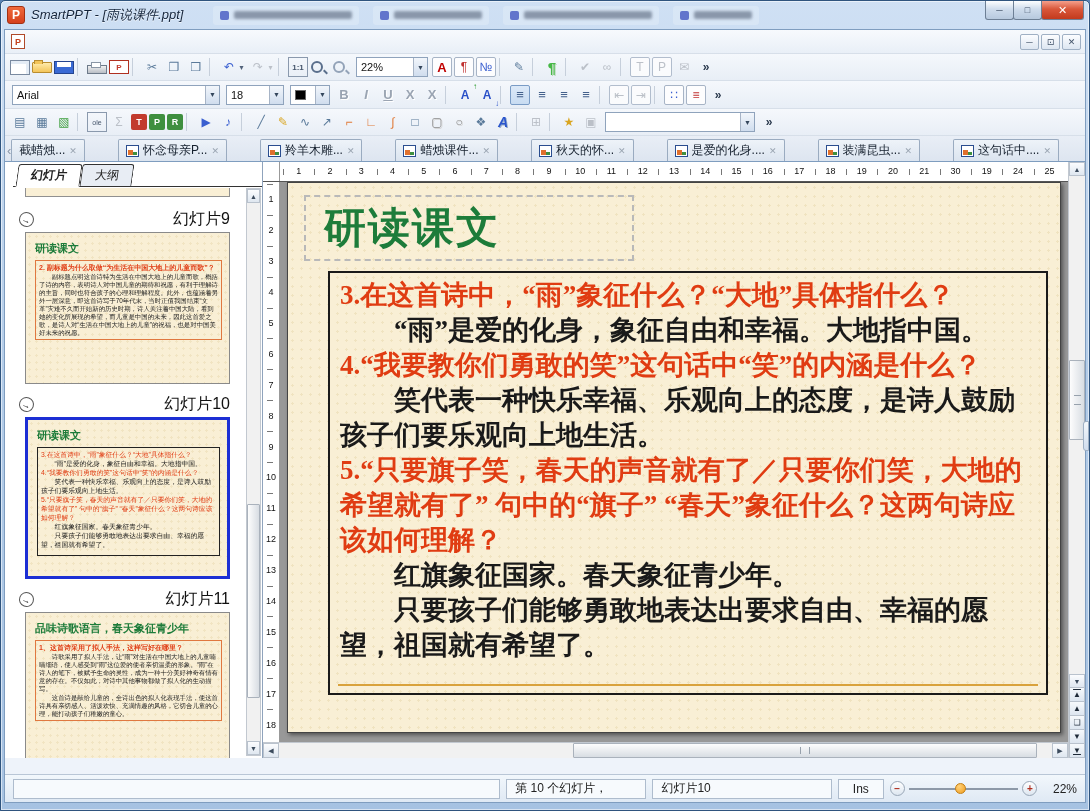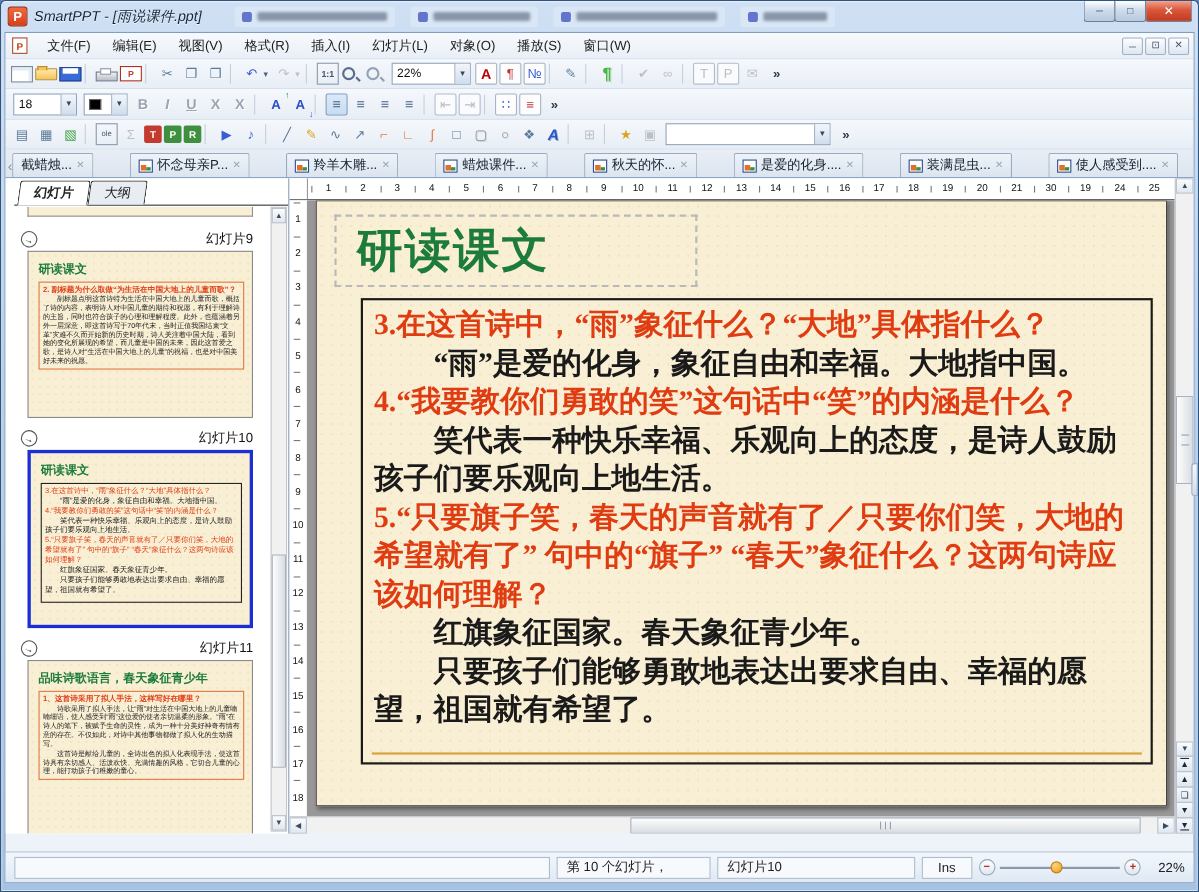--- a/index.html
+++ b/index.html
@@ -80,21 +80,21 @@
   
   .content{flex:1;display:flex;overflow:hidden;background:#eef3fa;}
   .sidebar{width:258px;flex:none;background:#fff;border-right:1px solid #8fa3bc;position:relative;padding:2px 0 0 8px;overflow:hidden;}
   .side-tabs{height:23px;border-bottom:1px solid #333;display:flex;align-items:flex-end;padding-left:4px;}
   .stab{font-size:12px;padding:2px 13px;border:1px solid #333;border-bottom:none;border-radius:3px 3px 0 0;background:#e8edf4;color:#222;transform:skewX(-8deg);}
   .stab.active{background:#fff;font-weight:bold;margin-bottom:-1px;border-bottom:1px solid #fff;}
   .thumbs{position:absolute;top:26px;bottom:0;left:8px;right:18px;overflow:hidden;}
   .thumb-cut{height:9px;border:1px solid #909090;border-top:none;margin:0 14px 12px 12px;background:#f9efd5;}
   .thead{display:flex;align-items:center;margin:2px 14px 2px 6px;}
   .expand{width:15px;height:15px;border:1px solid #555;border-radius:50%;display:flex;align-items:center;justify-content:center;font-size:9px;color:#333;transform:rotate(20deg);}
-  .tlabel{margin-left:auto;font-size:12px;color:#111;}
+  .tlabel{margin-left:auto;font-size:16px;color:#111;}
   .tbox{margin:0 14px 10px 12px;background:#f9efd5;border:1px solid #8a8a8a;padding:8px 7px 4px 9px;overflow:hidden;position:relative;background-image:radial-gradient(#f1e4c2 1px,transparent 1.3px);background-size:7px 7px;}
   .tbox.sel{border:3px solid #1c2fd4;}
   .ttitle{color:#1d7c3a;font-weight:bold;font-size:11px;font-family:"Liberation Serif","DejaVu Serif",serif;}
   .qbox{border:1px solid #e07840;margin-top:4px;padding:2px 3px;}
   .qtext{color:#e04018;font-weight:bold;font-size:7px;line-height:9px;}
   .btext{color:#222;font-size:6.4px;line-height:8px;text-indent:2em;margin-top:1px;}
   .t10box{border:1px solid #222;margin-top:4px;padding:2px 3px 6px;position:relative;}
   .t10box .para{font-size:6.8px;line-height:9px;}
   .t10box .para.ind{text-indent:2em;}
   .side-scroll{position:absolute;top:26px;bottom:2px;right:1px;width:15px;background:#f1f1f1;border:1px solid #c2c8d0;display:flex;flex-direction:column;}
@@ -176,32 +176,20 @@
     <div class="winbtns">
       <span class="wb">─</span>
       <span class="wb">□</span>
       <span class="wb close">✕</span>
     </div>
   </div>
 
   <div class="client">
     <div class="menubar">
       <span class="docico">P</span>
-      <div class="menu-items">
-
-      <span class="mi">文件(F)</span>
-          <span class="mi">编辑(E)</span>
-          <span class="mi">视图(V)</span>
-          <span class="mi">格式(R)</span>
-          <span class="mi">插入(I)</span>
-          <span class="mi">幻灯片(L)</span>
-          <span class="mi">对象(O)</span>
-          <span class="mi">播放(S)</span>
-          <span class="mi">窗口(W)</span>
-        </div>
       <div class="mdibtns">
         <span class="mdib">─</span>
         <span class="mdib">⊡</span>
         <span class="mdib">✕</span>
       </div>
     </div>
 
     <div class="tb tb1">
       <div class="icons">
 
@@ -243,20 +231,24 @@
           <span class="tbi dis">∞</span>
           <span class="tbi sep"></span>
           <span class="tbi boxed dis">T</span>
           <span class="tbi boxed dis">P</span>
           <span class="tbi dis">✉</span>
           <span class="tbi ov">»</span>
         </div>
     </div>
 
     <div class="tb tb2">
+      <div class="combo" style="width:208px">
+        <span>Arial</span>
+        <span class="arrow">▼</span>
+      </div>
       <div class="combo" style="width:58px">
         <span>18</span>
         <span class="arrow">▼</span>
       </div>
       <div class="combo" style="width:40px">
         <span class="swatch"></span>
         <span class="arrow">▼</span>
       </div>
       <div class="icons">
 
@@ -365,21 +357,21 @@
           </div>
 
           <div class="dtab">
             <span class="ppt-ico"></span>
             <span class="dlabel">装满昆虫...</span>
             <span class="dclose">✕</span>
           </div>
 
           <div class="dtab">
             <span class="ppt-ico"></span>
-            <span class="dlabel">使人感受到....</span>
+            <span class="dlabel">这句话中....</span>
             <span class="dclose">✕</span>
           </div>
 
           <div class="dtab active">
             <span class="ppt-ico"></span>
             <span class="dlabel">雨说课件.ppt</span>
             <span class="dclose">✕</span>
           </div>
         </div>
       <span class="tscroll">›</span>

